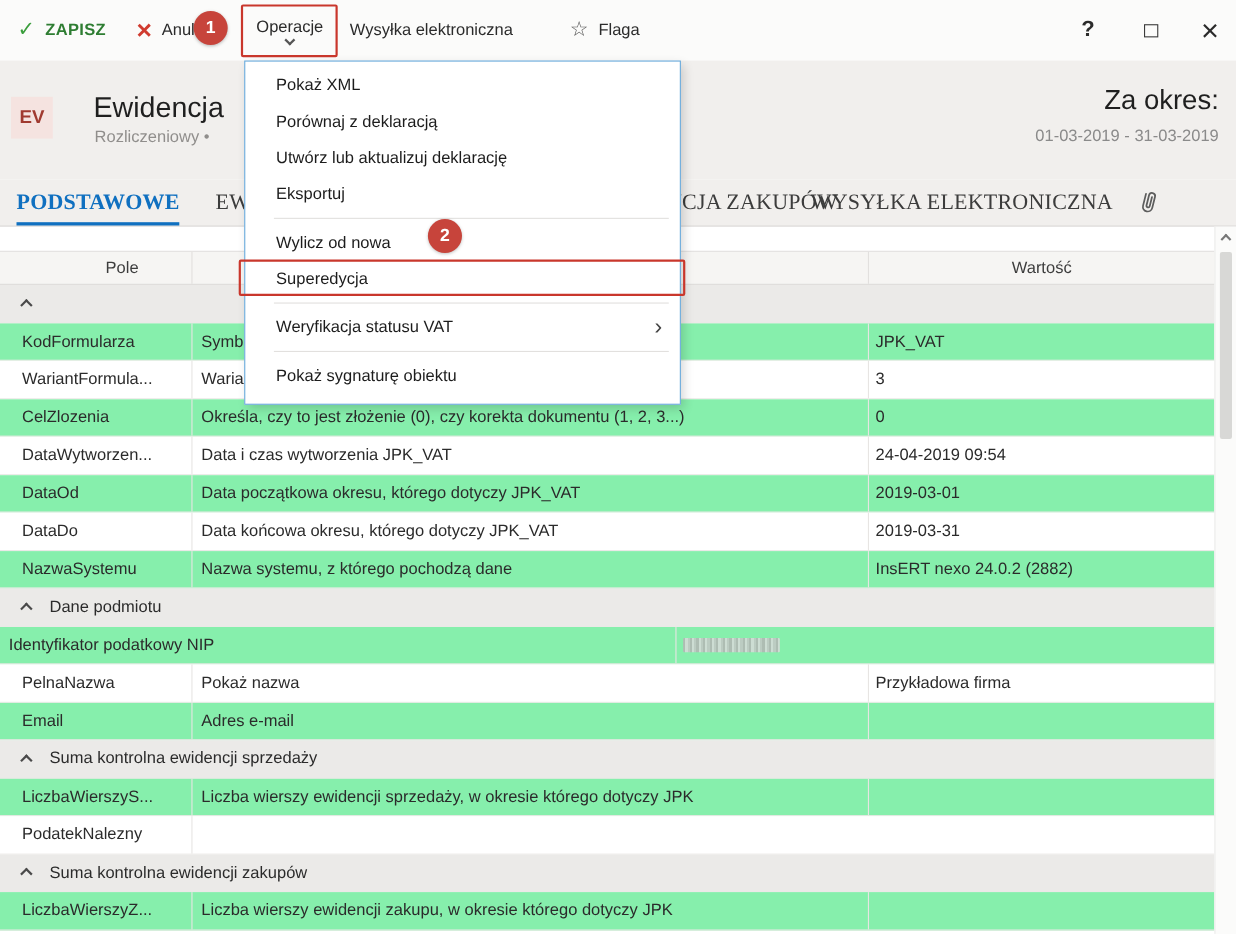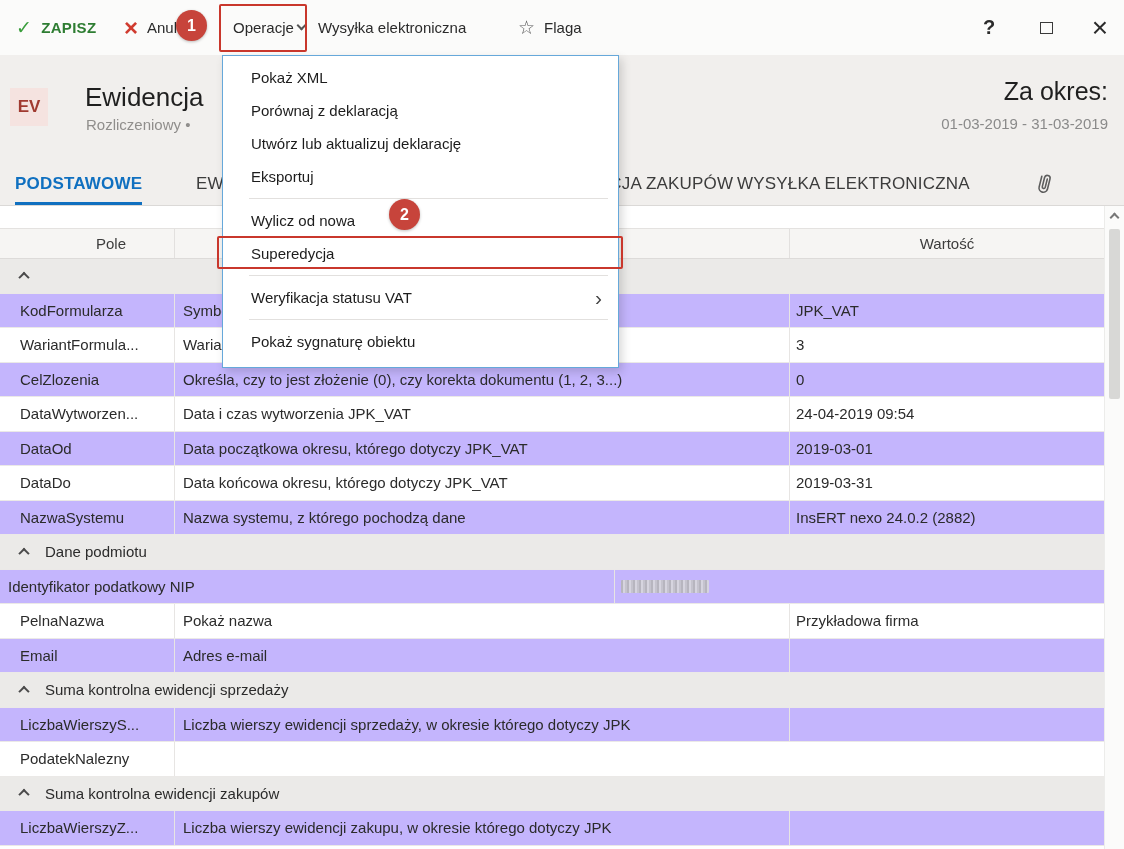--- a/index.html
+++ b/index.html
@@ -11,21 +11,21 @@
   }
 
   
   .toolbar { position:absolute; top:0; left:0; width:1124px; height:55px; background:#fbfbfa; }
   .tb-item { position:absolute; top:0; height:55px; display:flex; align-items:center; gap:9px;
              font-size:15px; color:#2b2b2b; cursor:default; }
   .tb-save  { left:16px;  color:#2e7d32; font-weight:700; letter-spacing:.3px; }
   .tb-save .chk { font-size:19px; font-weight:700; color:#3a9e3c; }
   .tb-cancel{ left:124px; }
   .tb-cancel .xmark { font-size:24px; line-height:1; font-weight:700; color:#d03b2f; }
-  .tb-oper  { left:233px; flex-direction:row; justify-content:center; gap:4px; }
+  .tb-oper  { left:233px; flex-direction:column; justify-content:center; gap:4px; }
   .tb-wys   { left:318px; }
   .tb-flag  { left:518px; }
   .tb-flag .star { font-size:19px; color:#555; }
   .chev-down { width:7px; height:7px; border-right:2px solid #555; border-bottom:2px solid #555;
                transform:rotate(45deg); margin-top:-4px; }
   .winbtn { position:absolute; top:0; height:55px; width:36px; display:flex; align-items:center;
             justify-content:center; color:#333; cursor:default; }
   .btn-help  { left:971px; font-size:20px; font-weight:700; color:#2b2b2b; }
   .btn-max   { left:1028px; }
   .btn-max .maxbox { width:13px; height:12px; border:1.7px solid #3a3a3a; display:block; }
@@ -37,35 +37,35 @@
             color:#a03a30; font-weight:700; font-size:17px; display:flex; align-items:center; justify-content:center; }
   .doc-title { position:absolute; left:85px; top:27px; font-size:26px; color:#1f1f1f; }
   .doc-subtitle { position:absolute; left:86px; top:61px; font-size:15px; color:#908e8c; }
   .period { position:absolute; right:16px; top:22px; text-align:right; }
   .period-label { font-size:25px; color:#1f1f1f; }
   .period-value { font-size:15px; color:#8a8a8a; margin-top:9px; }
 
   
   .tabsbar { position:absolute; top:163px; left:0; width:1124px; height:43px; background:#f1efed;
              border-bottom:1px solid #dbd9d7; }
-  .tab { position:absolute; top:0; height:42px; line-height:42px; font-size:17px; color:#3c3c3c;
-         white-space:nowrap; cursor:default; letter-spacing:.2px; }
+  .tab { position:absolute; top:0; height:42px; line-height:42px; font-size:20px; color:#3c3c3c;
+         white-space:nowrap; cursor:default; letter-spacing:.2px;font-family:Liberation Serif, serif; }
   .tab.active { color:#1070c0; font-weight:700; border-bottom:3px solid #1070c0; height:42px; }
   .tab-clip { position:absolute; left:1034px; top:9px; cursor:default; }
 
   
   .ptable { position:absolute; top:228px; left:0; width:1104px; font-size:15px; color:#2b2b2b; }
   .thead { display:flex; height:31px; background:#f6f5f3; border-top:1px solid #e4e2e0;
            border-bottom:1px solid #dddbd9; }
   .th { display:flex; align-items:center; justify-content:center; color:#3d3d3d; }
   .th-1 { width:175px; border-right:1px solid #e2e0de;padding-left:48px; }
   .th-2 { width:615px; border-right:1px solid #e2e0de; }
   .th-3 { width:314px; }
   .trow { display:flex; height:34.5px; border-bottom:1px solid #ebe9e7; background:#ffffff; }
-  .trow.alt { background:#c4b5fd; }
+  .trow.alt { background:#86efac; }
   .trow.group { background:#ebeae8; align-items:center; }
   .td { display:flex; align-items:center; overflow:hidden; white-space:nowrap; }
   .td-1 { width:175px; padding-left:20px; border-right:1px solid #e7e5e3; }
   .td-2 { width:615px; padding-left:8px;  border-right:1px solid #e7e5e3; }
   .td-3 { width:314px; padding-left:6px; }
   .chev-up { display:inline-block; width:8px; height:8px; border-top:2px solid #4a4a4a;
              border-left:2px solid #4a4a4a; transform:rotate(45deg) translate(1px,1px); }
   .gchev { margin-left:20px; display:flex; align-items:center; }
   .glabel { margin-left:17px; }
   .masked { width:88px; height:13px; border-radius:1px; opacity:.85;

